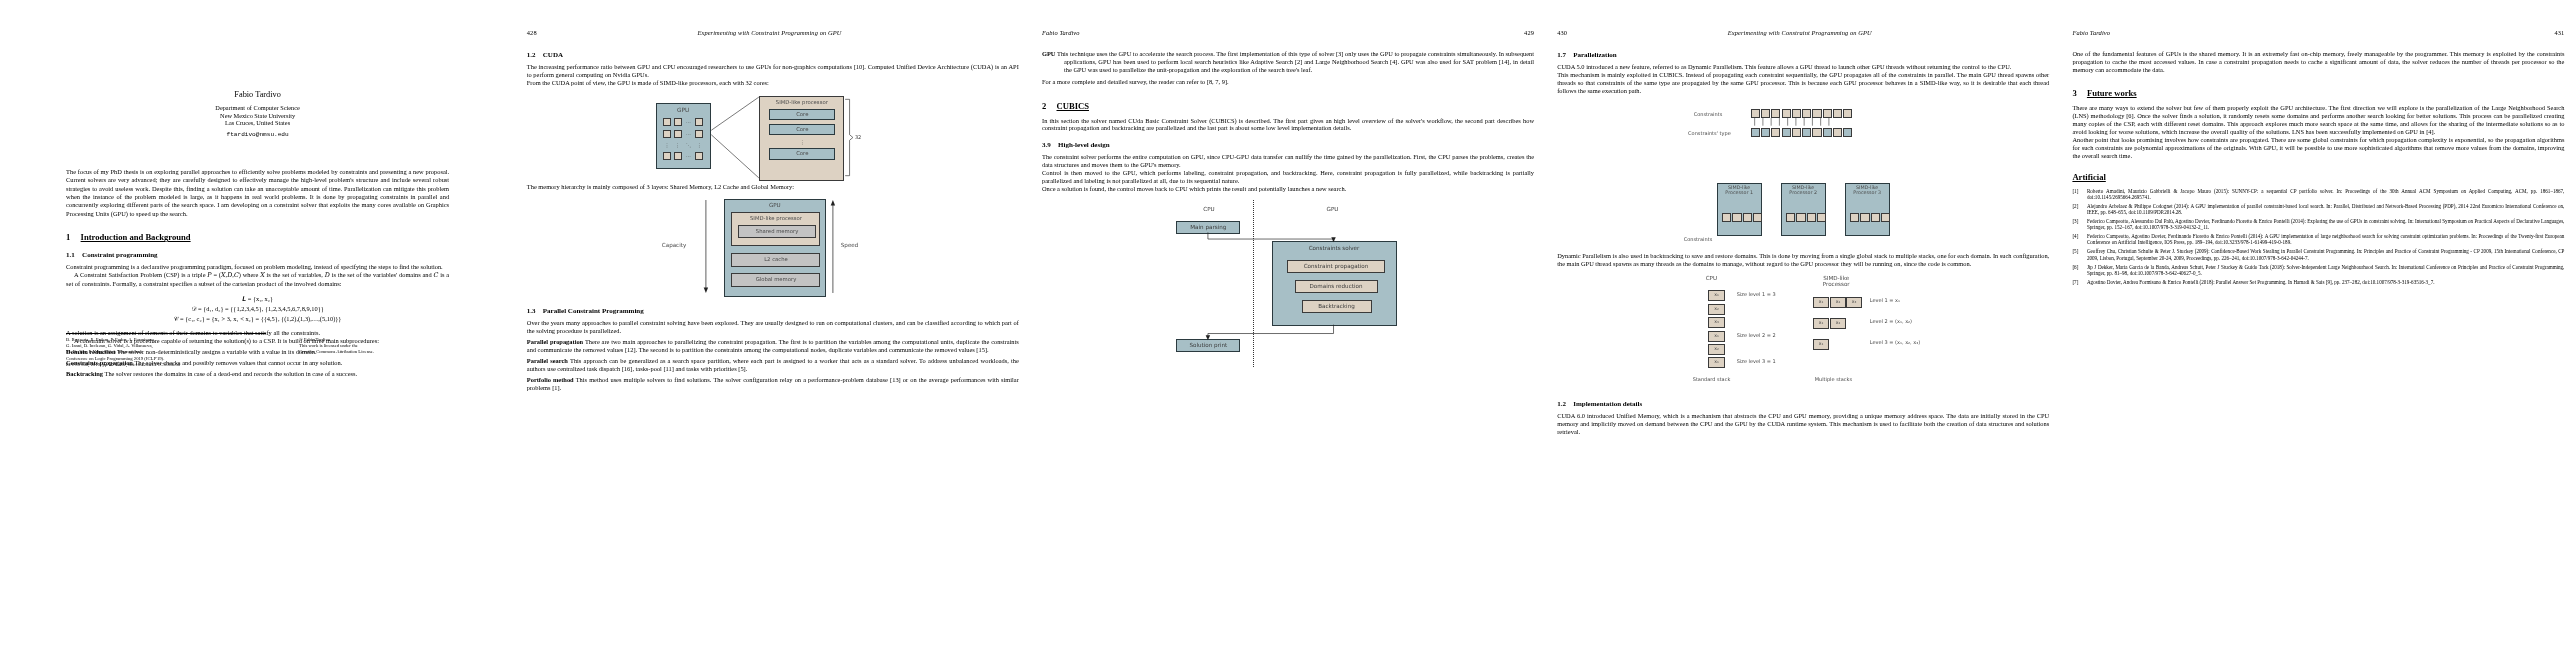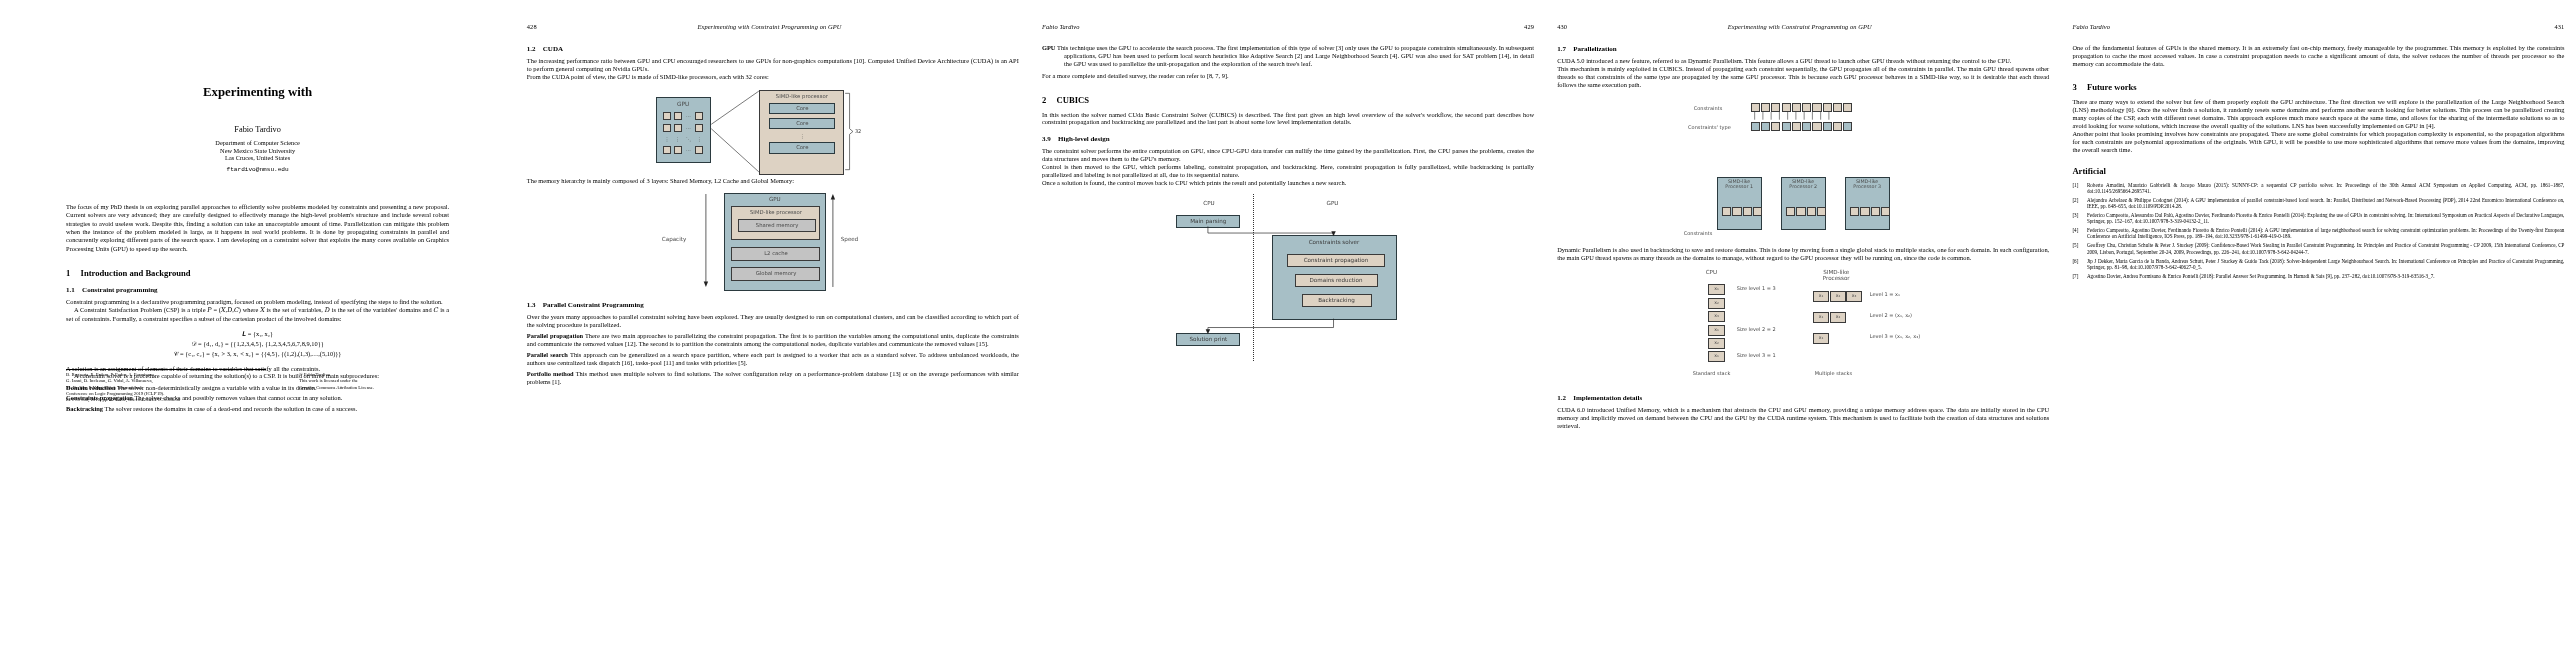--- a/index.html
+++ b/index.html
@@ -1,28 +1,28 @@
 <!DOCTYPE html>
 <html style="font-size:9px"><head>
 <meta charset="utf-8">
 <style>
   html,body{margin:0;padding:0;background:#ffffff;}
   body{width:2576px;height:667px;font-family:"Liberation Serif",serif;color:#000;}
   .spread{display:flex;width:2576px;height:667px;}
-  .page{position:relative;width:644px;height:582px;box-sizing:border-box;padding:23px 0 0 0;}
+  .page{position:relative;width:644px;height:582px;box-sizing:border-box;padding:29px 0 0 0;}
   .colwrap{width:492px;margin:0 auto;position:relative;}
   .runhead{display:flex;justify-content:space-between;align-items:baseline;font-style:italic;font-size:6.4px;height:13.3px;letter-spacing:0.1px;}
   .runhead .pgno{font-style:normal;font-size:6.4px;}
   .ttl{text-align:center;font-weight:bold;font-size:12.8px;line-height:1.30;margin:61px 0 0 0;}
   .author{text-align:center;font-size:8.3px;margin-top:24.5px;}
   .affil{text-align:center;font-size:6.3px;line-height:1.22;margin-top:5px;}
   .email{text-align:center;font-family:"Liberation Mono",monospace;font-size:6.1px;margin-top:3.9px;}
   .abs{width:383px;margin:30px auto 0 auto;font-size:6.4px;line-height:1.30;text-align:justify;}
   .abs p{margin:0;text-indent:0;}
-  h1.sec{font-size:8.6px;font-weight:bold;margin:14.5px 0 5.6px 0;line-height:1.2;}
+  h1.sec{font-size:8.6px;font-weight:bold;margin:14.5px 0 5.6px 0;line-height:1.2;text-decoration:underline;}
   h1.sec .num{display:inline-block;width:14.5px;}
   h2.sub{font-size:7px;font-weight:bold;margin:8.3px 0 3.9px 0;line-height:1.2;}
   h2.sub .num{display:inline-block;width:16px;}
   p.body{font-size:6.4px;line-height:1.235;text-align:justify;margin:0 0 0 0;}
   p.body + p.body{margin-top:0;}
   p.ind{text-indent:7.8px;}
   .eqs{margin:6.1px 0 6.1px 0;text-align:center;font-size:6.4px;line-height:1.52;}
   .eqs div{white-space:nowrap;}
   .cal{font-family:"DejaVu Serif",serif;font-style:italic;}
   .deflist{font-size:6.4px;line-height:1.235;text-align:justify;margin-top:3.3px;}
@@ -93,21 +93,20 @@
   .cpu-lab{position:absolute;font-family:"DejaVu Sans",sans-serif;font-size:5.6px;color:#4a4a4a;}
 </style>
 </head>
 <body>
 
 <div class="spread">
 
   <div class="page">
     <div class="colwrap">
       <div class="ttl">
-        <div>Experimenting with</div>
       </div>
       <div class="author">Fabio Tardivo</div>
       <div class="affil">
         <div>Department of Computer Science</div>
         <div>New Mexico State University</div>
         <div>Las Cruces, United States</div>
       </div>
       <div class="email">ftardivo@nmsu.edu</div>
 
       <div class="abs">

